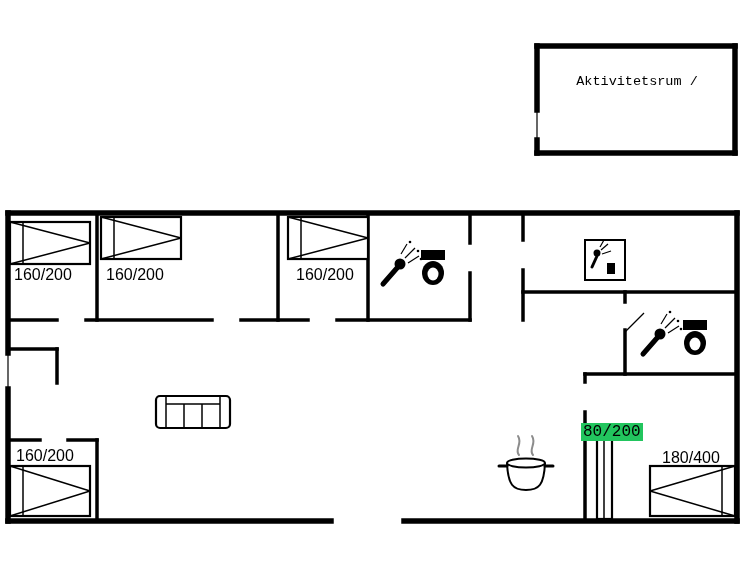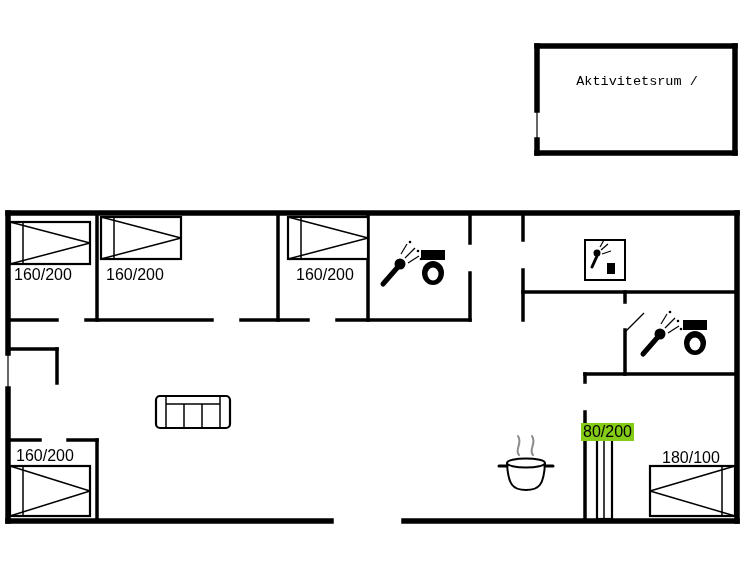--- a/index.html
+++ b/index.html
@@ -1,19 +1,19 @@
 <!DOCTYPE html>
 <html><head>
 <meta charset="utf-8">
 <style>
   html,body{margin:0;padding:0;background:#fff;}
   .canvas{position:relative;width:755px;height:566px;background:#ffffff;overflow:hidden;}
   .canvas svg{position:absolute;left:0;top:0;}
   .label{position:absolute;font-family:"Liberation Sans",sans-serif;font-size:16px;color:#000;white-space:nowrap;}
-  .label.bg{background:#84cc16;padding:0 2px;}
+  .label.bg{background:#22c55e;padding:0 2px;font-family:Liberation Mono, monospace;}
   .room-name{position:absolute;left:538px;top:72px;width:198px;text-align:center;
              font-family:Liberation Mono, monospace;font-size:13.5px;line-height:1.55;color:#000;}
   
   .wo{stroke:#000;stroke-width:5.5;stroke-linecap:square;}
   .wi{stroke:#000;stroke-width:3.5;stroke-linecap:square;}
   .thn{stroke:#000;stroke-width:1.2;}
   .ln{stroke:#000;stroke-width:1.5;fill:none;}
   .ol{fill:#fff;stroke:#000;stroke-width:2.2;}
   .blk{fill:#000;stroke:none;}
   .steam{stroke:#8c8c8c;stroke-width:2;fill:none;stroke-linecap:round;}
@@ -174,15 +174,15 @@
 
 <div class="room-name">
   <div>Aktivitetsrum /</div>
 </div>
 
 <div class="label" style="left:14px;top:266px">160/200</div>
 <div class="label" style="left:106px;top:266px">160/200</div>
 <div class="label" style="left:296px;top:266px">160/200</div>
 <div class="label" style="left:16px;top:447px">160/200</div>
 <div class="label bg" style="left:581px;top:423px">80/200</div>
-<div class="label" style="left:662px;top:449px">180/100</div>
+<div class="label" style="left:662px;top:449px">180/400</div>
 
 </div>
 
 </body></html>

